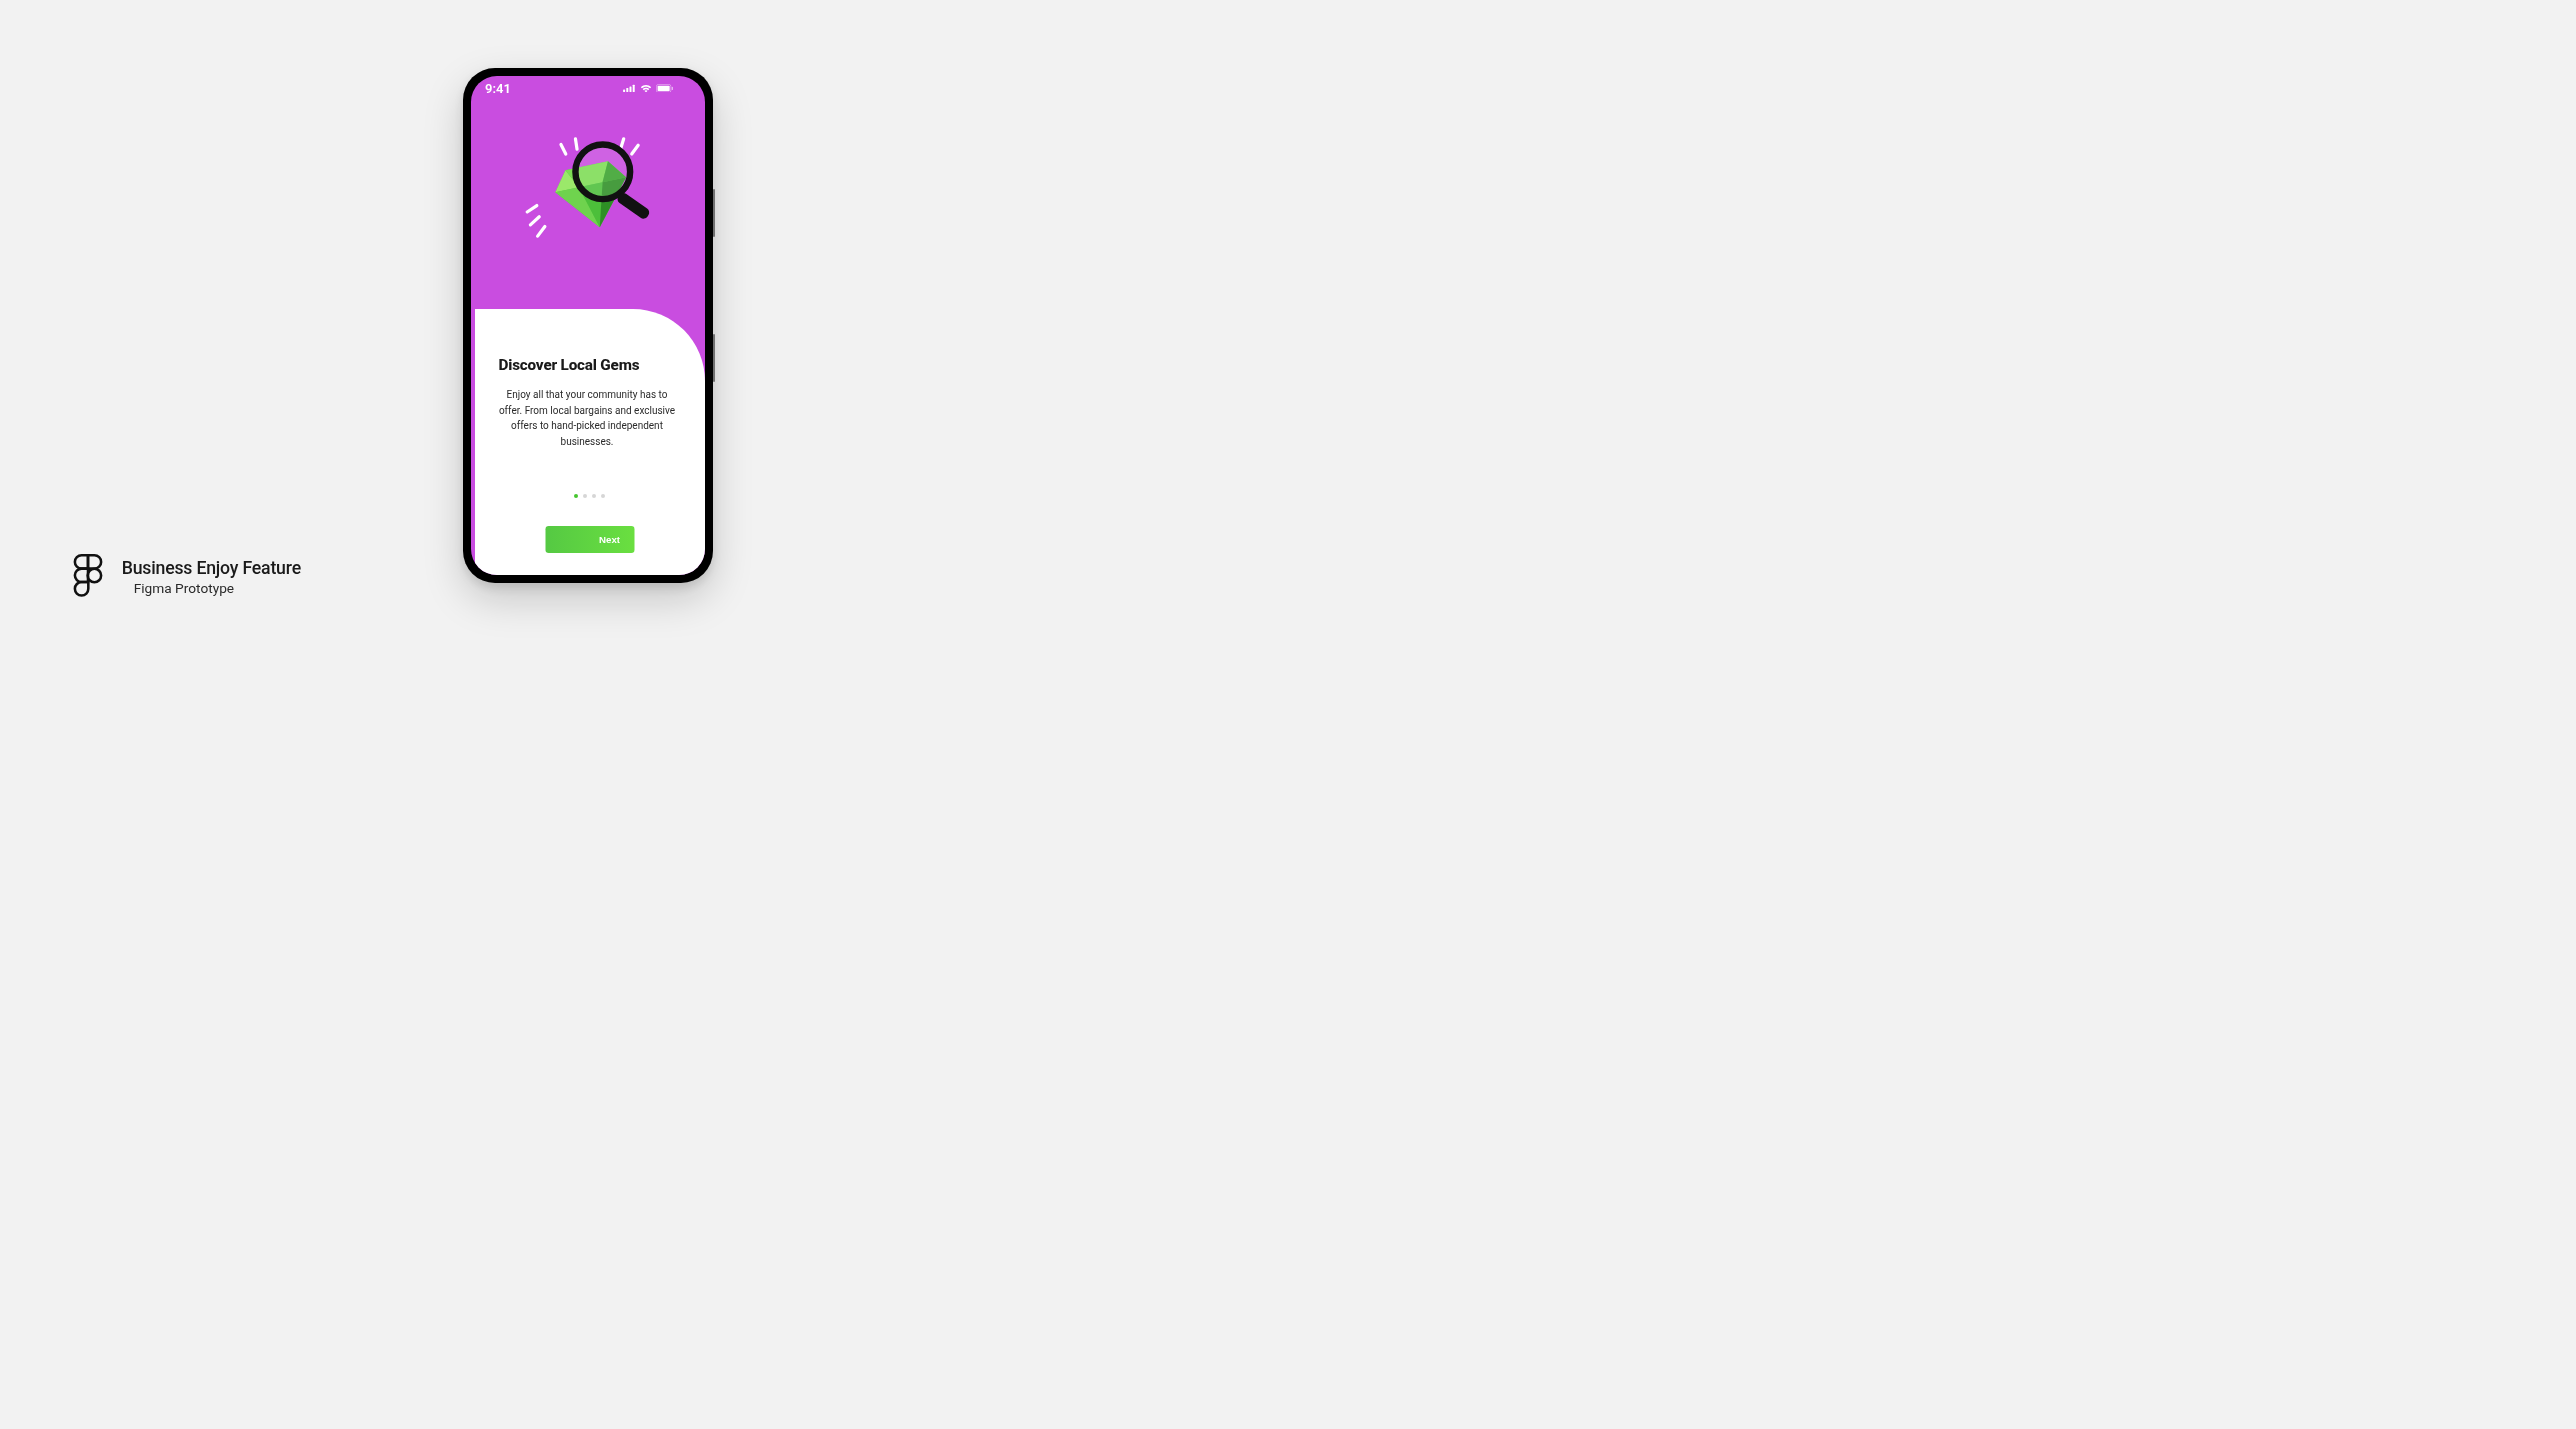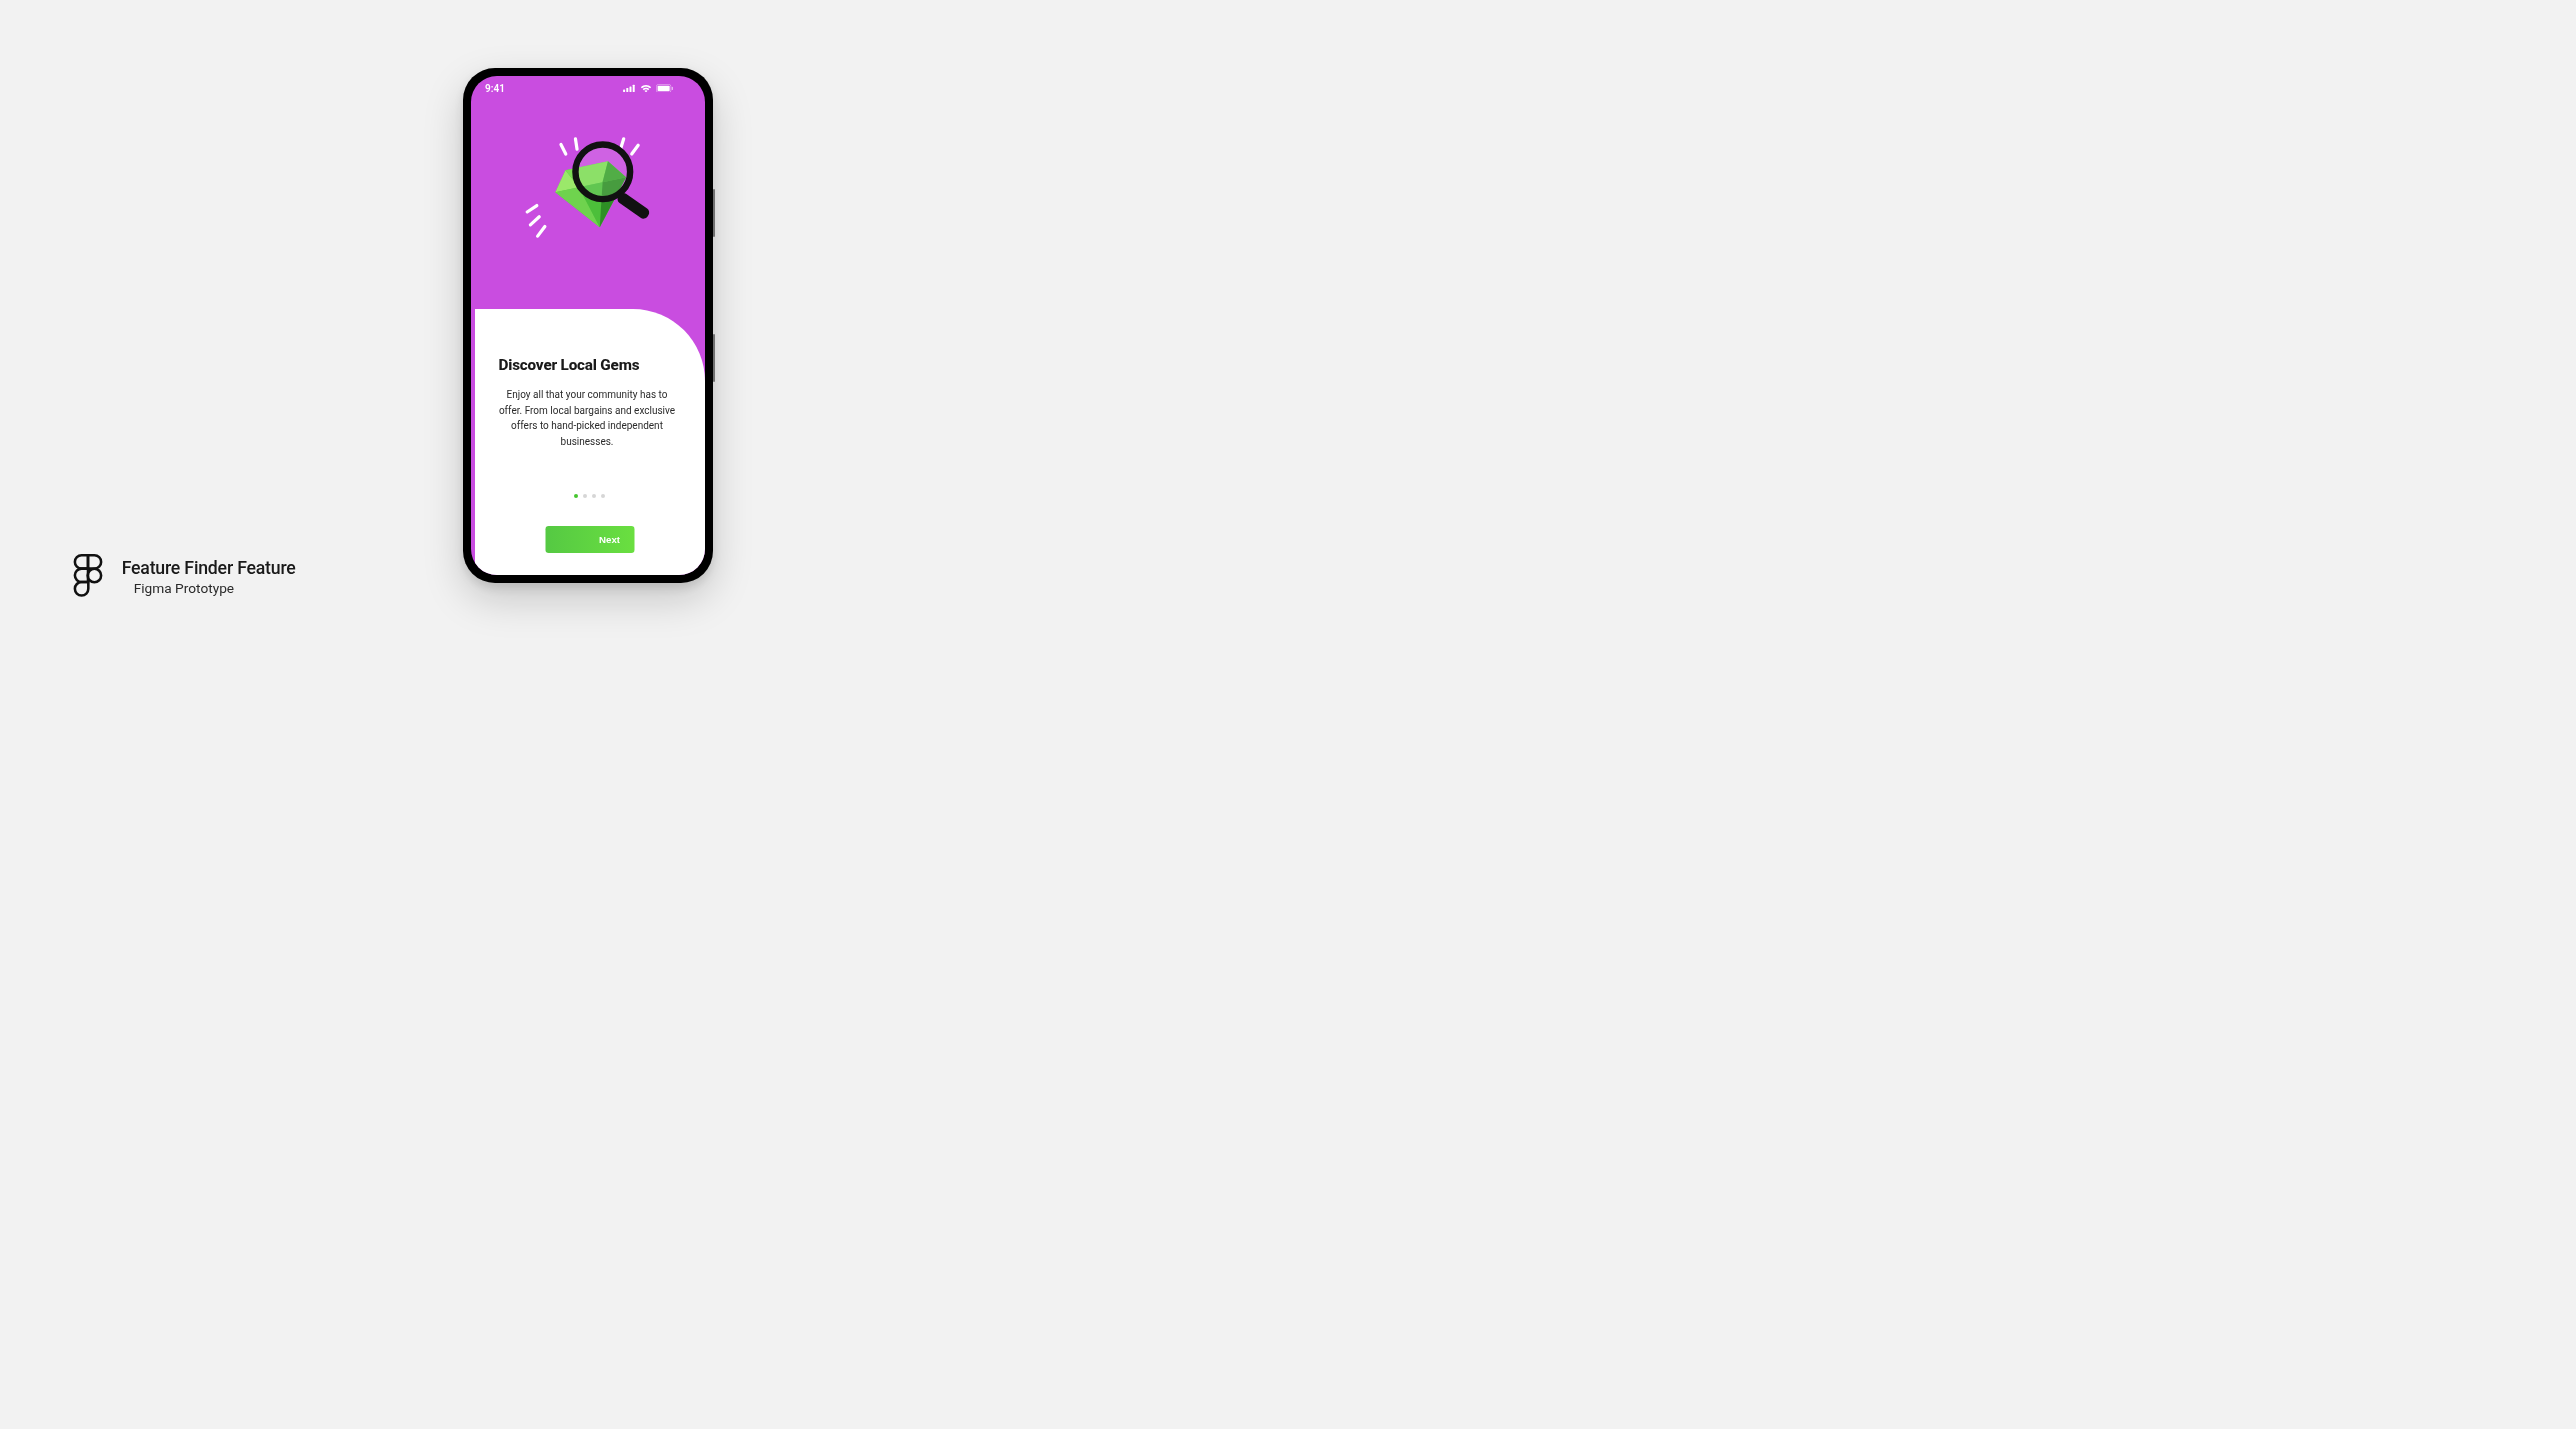--- a/index.html
+++ b/index.html
@@ -50,21 +50,21 @@
   
   .status-bar {
     position: absolute;
     top: 0; left: 0; right: 16px;
     height: 24px;
     display: flex;
     align-items: center;
     justify-content: space-between;
     padding: 0 14.5px;
     color: #fff;
-    font-size: 10px;
+    font-size: 13px;
     font-weight: 600;
     z-index: 5;
   }
   .status-right { display: flex; align-items: center; gap: 4px; }
   .status-right svg { display: block; }
 
   
   .hero {
     position: absolute;
     top: 0; left: 0; right: 0;
@@ -246,17 +246,17 @@
       <g fill="none" stroke="#111" stroke-width="3.2">
         <circle cx="28" cy="29" r="8.4"></circle>
         <path d="M20 3.6 H28 a8.4 8.4 0 0 1 0 16.8 H20 Z"></path>
         <path d="M20 3.6 H12 a8.4 8.4 0 0 0 0 16.8 H20 Z"></path>
         <path d="M20 20.4 H12 a8.4 8.4 0 0 0 0 16.8 H20 Z"></path>
         <path d="M20 37.2 H12 a8.4 8.4 0 1 0 8.4 8.4 V37.2 Z"></path>
       </g>
     </svg>
   </span>
   <div class="caption-text">
-    <div class="title">Feature Finder Feature</div>
+    <div class="title">Business Enjoy Feature</div>
     <div class="subtitle">Figma Prototype</div>
   </div>
 </div>
 
 
 </body></html>

